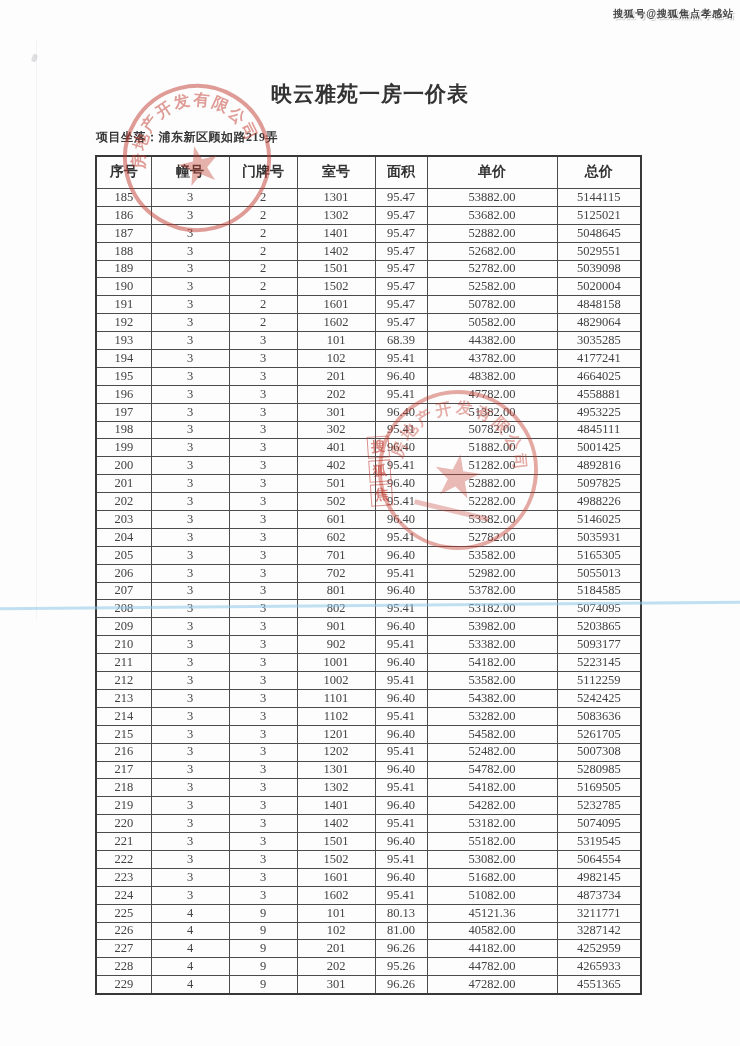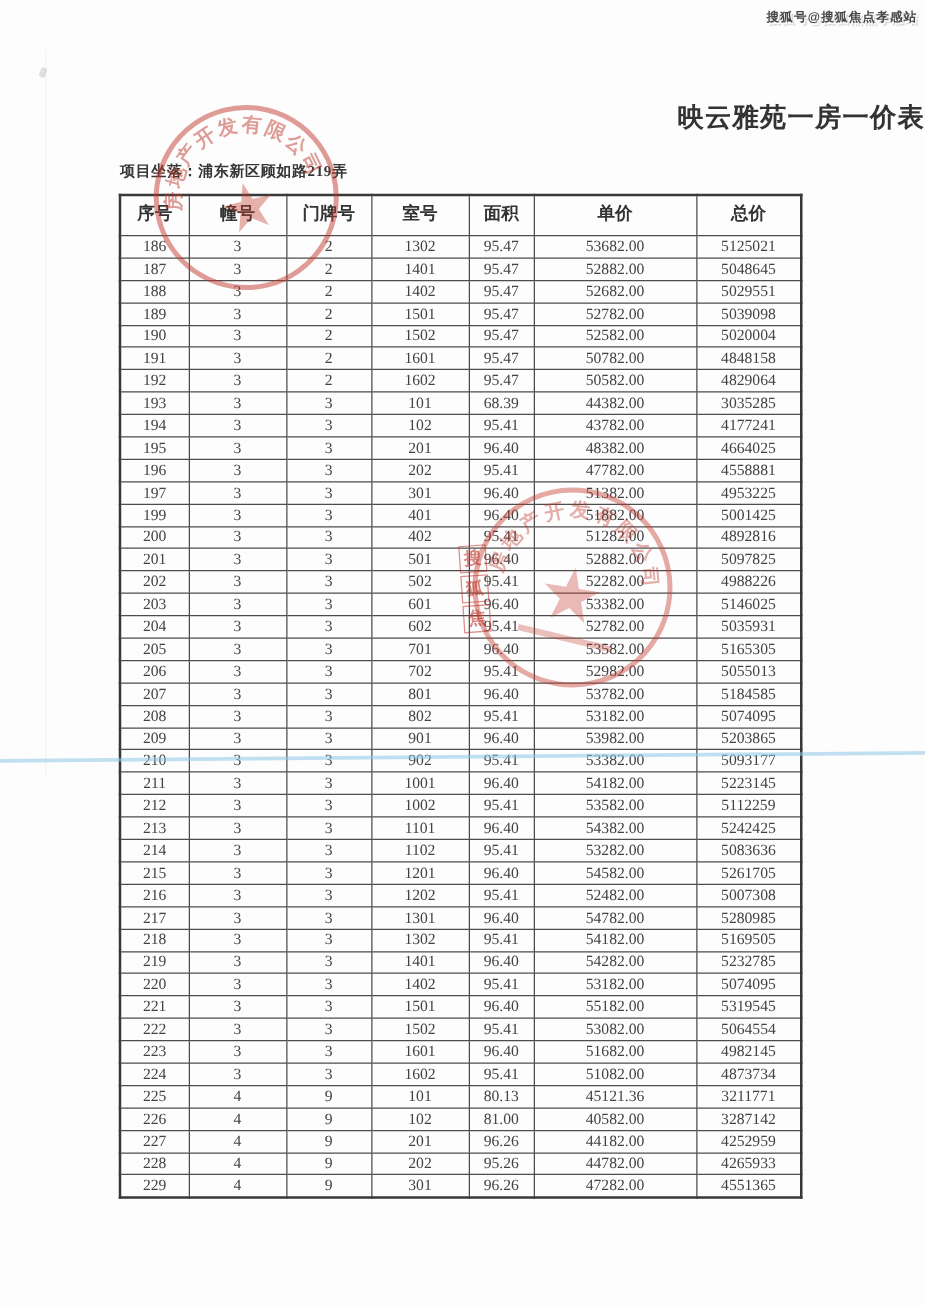--- a/index.html
+++ b/index.html
@@ -18,21 +18,21 @@
   .scan-artifact{
     position:absolute;left:32px;top:54px;width:5px;height:8px;
     background:rgba(90,90,100,0.18);transform:rotate(20deg);border-radius:2px;
   }
   .scan-edge-line{
     position:absolute;left:36px;top:40px;width:1px;height:580px;
     background:rgba(80,80,90,0.05);
   }
   .doc-title{
     position:absolute;top:80px;left:0;width:100%;margin:0;
-    text-align:right;font-size:21px;font-weight:700;color:#333;
+    text-align:center;font-size:21px;font-weight:700;color:#333;
     letter-spacing:1px;
   }
   .project-location{
     position:absolute;top:129px;left:96px;
     font-size:12px;font-weight:700;color:#363636;letter-spacing:0.5px;
   }
   table.price{
     position:absolute;left:95px;top:155px;width:545px;
     border-collapse:collapse;table-layout:fixed;
     background:transparent;
@@ -91,20 +91,29 @@
         <th>幢号</th>
         <th>门牌号</th>
         <th>室号</th>
         <th>面积</th>
         <th>单价</th>
         <th>总价</th>
       </tr>
     </thead>
   <tbody>
       <tr>
+        <td>185</td>
+        <td>3</td>
+        <td>2</td>
+        <td>1301</td>
+        <td>95.47</td>
+        <td>53882.00</td>
+        <td>5144115</td>
+      </tr>
+      <tr>
         <td>186</td>
         <td>3</td>
         <td>2</td>
         <td>1302</td>
         <td>95.47</td>
         <td>53682.00</td>
         <td>5125021</td>
       </tr>
       <tr>
         <td>187</td>
@@ -197,20 +206,29 @@
         <td>4558881</td>
       </tr>
       <tr>
         <td>197</td>
         <td>3</td>
         <td>3</td>
         <td>301</td>
         <td>96.40</td>
         <td>51382.00</td>
         <td>4953225</td>
+      </tr>
+      <tr>
+        <td>198</td>
+        <td>3</td>
+        <td>3</td>
+        <td>302</td>
+        <td>95.41</td>
+        <td>50782.00</td>
+        <td>4845111</td>
       </tr>
       <tr>
         <td>199</td>
         <td>3</td>
         <td>3</td>
         <td>401</td>
         <td>96.40</td>
         <td>51882.00</td>
         <td>5001425</td>
       </tr>

